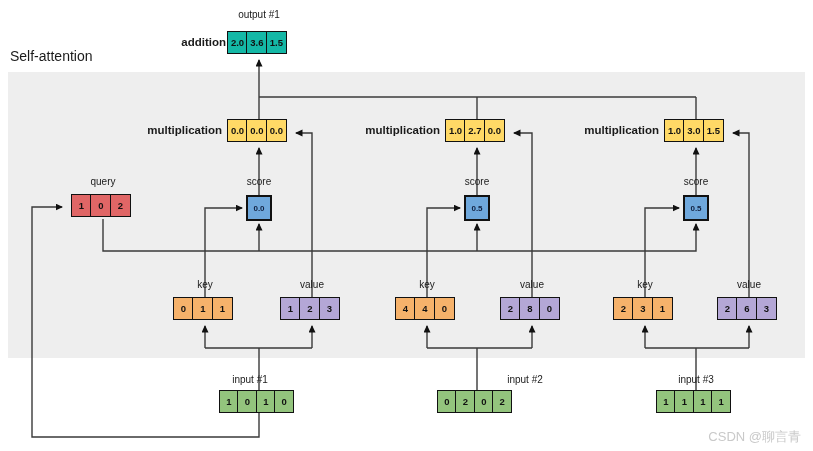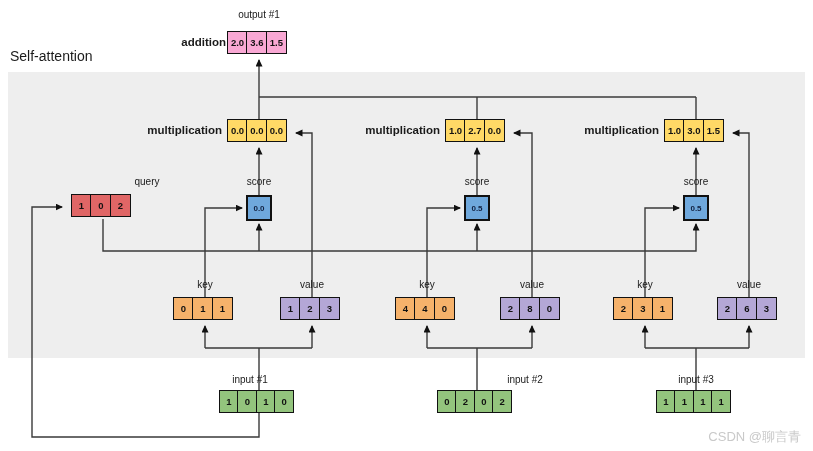--- a/index.html
+++ b/index.html
@@ -12,21 +12,21 @@
   .lbl{position:absolute;font-size:10px;color:#1a1a1a;white-space:nowrap;}
   .lbl.center{transform:translateX(-50%);}
   .lbl.op{font-weight:bold;font-size:11.5px;text-align:right;width:120px;}
   .row{position:absolute;display:flex;}
   .cell{
     width:19px;height:21px;border:1.6px solid #111;box-sizing:content-box;
     display:flex;align-items:center;justify-content:center;
     font-weight:bold;font-size:9.5px;line-height:1;
   }
   .cell + .cell{margin-left:-1.6px;}
-  .green-dark .cell{background:#f9a8d4;}
+  .green-dark .cell{background:#14b8a6;}
   .green-light .cell{background:#93c47d;}
   .yellow .cell{background:#ffd966;}
   .red .cell{background:#e06666;}
   .orange .cell{background:#f6b26b;}
   .purple .cell{background:#b4a7d6;}
   .input-row .cell{width:18px;}
   .score{
     position:absolute;width:22px;height:22px;border:2px solid #111;background:#6fa8dc;
     display:flex;align-items:center;justify-content:center;
     font-weight:bold;font-size:8px;color:#102040;
@@ -103,21 +103,21 @@
   <span class="cell">2.7</span>
   <span class="cell">0.0</span>
 </div>
 <div class="lbl op" style="left:539px;top:124px;">multiplication</div>
 <div class="row yellow" style="left:664px;top:119px;">
   <span class="cell">1.0</span>
   <span class="cell">3.0</span>
   <span class="cell">1.5</span>
 </div>
 
-<div class="lbl center" style="left:103px;top:176px;margin-left:44px;">query</div>
+<div class="lbl center" style="left:103px;top:176px;">query</div>
 <div class="row red" style="left:71px;top:194px;">
   <span class="cell">1</span>
   <span class="cell">0</span>
   <span class="cell">2</span>
 </div>
 
 <div class="lbl center" style="left:259px;top:176px;">score</div>
 <div class="score" style="left:246px;top:195px;">0.0</div>
 <div class="lbl center" style="left:477px;top:176px;">score</div>
 <div class="score" style="left:464px;top:195px;">0.5</div>

